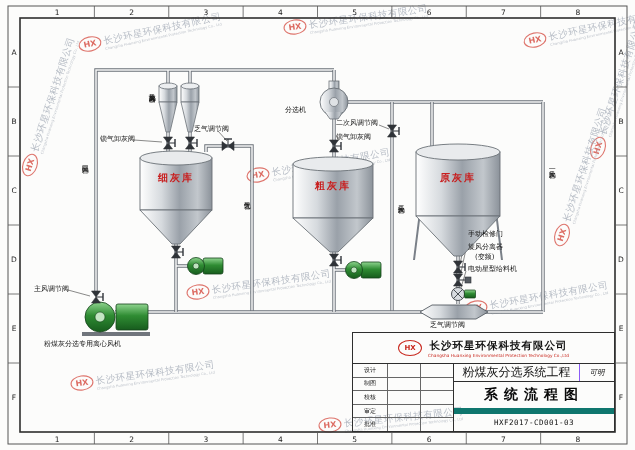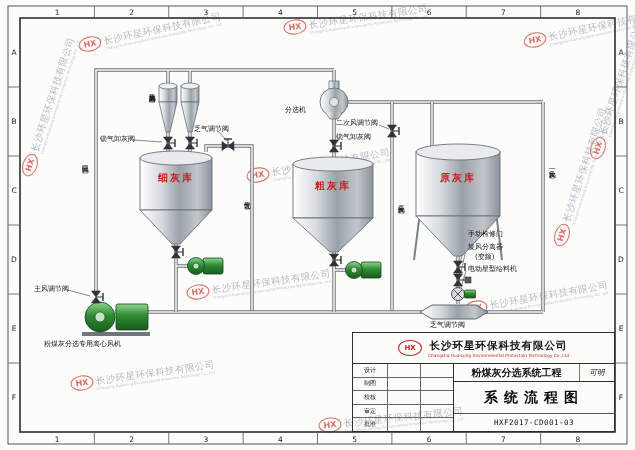--- a/index.html
+++ b/index.html
@@ -24,23 +24,23 @@
   .tb-co-en{font-size:4.3px;color:#c8281e;}
   .tb-body{flex:1;display:flex;min-height:0;}
   .tb-left{width:100px;border-right:1px solid #2e2e2e;display:flex;flex-direction:column;}
   .tb-sign-row{flex:1;display:flex;border-bottom:1px solid #666;}
   .tb-sign-row:last-child{border-bottom:none;}
   .tb-sign-label{width:34px;border-right:1px solid #666;font-size:6px;display:flex;align-items:center;justify-content:center;color:#222;}
   .tb-sign-cell{flex:1;border-right:1px solid #666;}
   .tb-sign-cell:last-child{border-right:none;}
   .tb-right{flex:1;display:flex;flex-direction:column;min-height:0;}
   .tb-proj{height:17px;border-bottom:1px solid #2e2e2e;display:flex;flex:0 0 auto;}
-  .tb-proj-name{flex:1;display:flex;align-items:center;justify-content:center;font-size:10px;font-weight:bold;color:#111;}
+  .tb-proj-name{flex:1;display:flex;align-items:center;justify-content:center;font-size:12px;font-weight:normal;color:#111;}
   .tb-stage{width:34px;border-left:1px solid #8b5cf6;display:flex;align-items:center;justify-content:center;font-size:7.5px;color:#111;font-style:italic;}
-  .tb-title{flex:1;border-bottom:1px solid #0f766e;display:flex;align-items:center;justify-content:center;font-size:14px;font-weight:bold;letter-spacing:6px;color:#0a0a0a;}
+  .tb-title{flex:1;border-bottom:6px solid #0f766e;display:flex;align-items:center;justify-content:center;font-size:14px;font-weight:bold;letter-spacing:6px;color:#0a0a0a;}
   .tb-no{height:17px;display:flex;align-items:center;justify-content:center;font-size:7.5px;font-family:"DejaVu Sans Mono",monospace;color:#111;letter-spacing:.5px;flex:0 0 auto;}
 </style>
 </head>
 <body>
 
 <div class="sheet">
 
 <svg id="dwg" width="635" height="450" viewBox="0 0 635 450">
   <defs>
     <linearGradient id="metalH" x1="0" y1="0" x2="1" y2="0">

